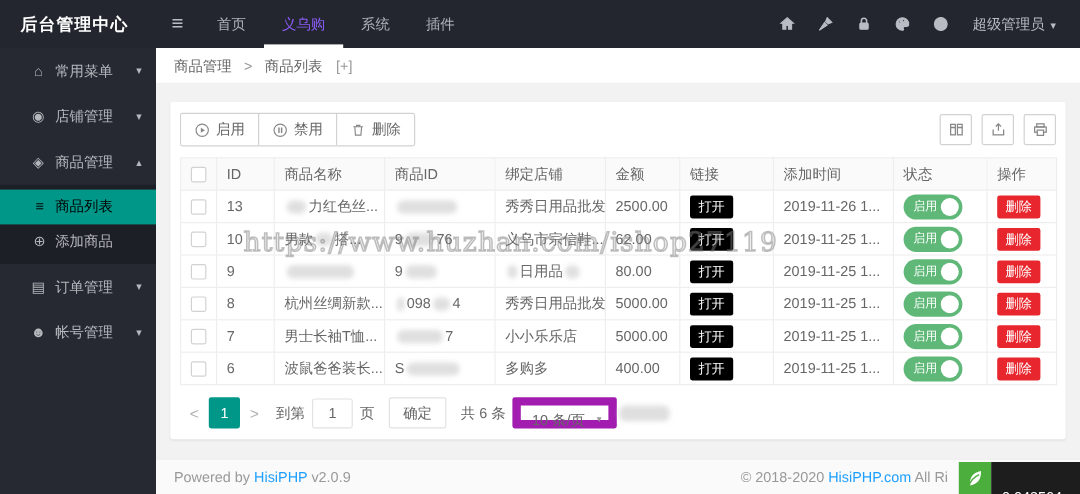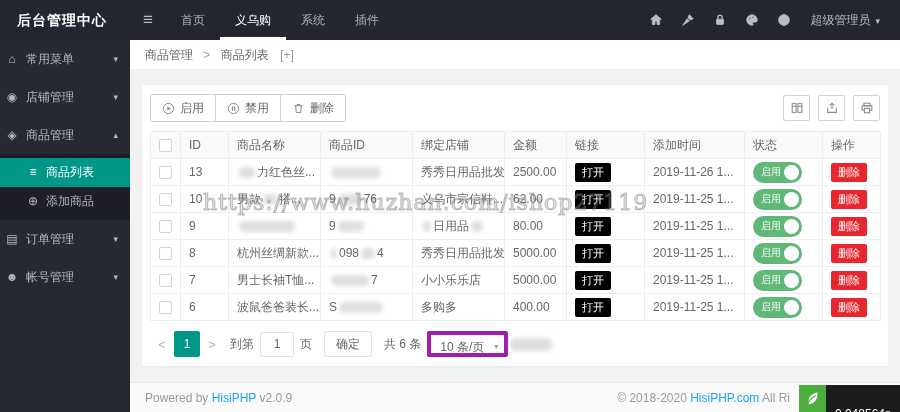--- a/index.html
+++ b/index.html
@@ -5,37 +5,37 @@
   * { margin:0; padding:0; box-sizing:border-box; }
   body { font-family:"Liberation Sans", sans-serif; }
   .page { position:relative; width:900px; height:412px; overflow:hidden; background:#f2f2f2; font-size:12px; color:#666; }
 
   
   .header { position:absolute; left:0; top:0; right:0; height:40px; background:#23262e; display:flex; align-items:stretch; z-index:20; }
   .logo { width:130px; color:#fff; font-size:14px; font-weight:bold; line-height:40px; padding-left:17px; letter-spacing:1px; }
   .hamburger { display:flex; align-items:center; padding:0 13px; color:#b9bcc2; font-size:17px; cursor:pointer; }
   .top-nav { display:flex; }
   .nav-item { position:relative; padding:0 15px; line-height:40px; color:#aeb2b9; cursor:pointer; }
-  .nav-item.active { color:#ffffff; }
+  .nav-item.active { color:#8b5cf6; }
   .nav-item.active::after { content:""; position:absolute; left:0; right:0; bottom:0; height:3px; background:#fff; }
   .header-right { margin-left:auto; display:flex; align-items:center; padding-right:10px; }
   .hicon { display:flex; align-items:center; height:40px; padding:0 9px; cursor:pointer; }
   .hicon svg { width:14px; height:14px; fill:#b9bcc2; stroke:#b9bcc2; }
   .user { color:#b9bcc2; padding:0 10px; line-height:40px; cursor:pointer; }
   .user .caret { display:inline-block; margin-left:5px; font-size:9px; }
 
   
   .sidebar { position:absolute; left:0; top:40px; bottom:0; width:130px; background:#262932; z-index:15; }
-  .side-item { position:relative; height:38px; line-height:38px; padding-left:4px; color:#b5b8bd; cursor:pointer; font-size:12px; }
+  .side-item { position:relative; height:38px; line-height:38px; padding-left:24px; color:#b5b8bd; cursor:pointer; font-size:12px; }
   .side-item .s-icon { display:inline-block; width:16px; margin-right:6px; text-align:center; font-size:12px; }
   .side-item .caret { position:absolute; right:12px; top:0; font-size:9px; }
   .submenu { background:#1d1f26; padding:4px 0; }
   .sub-item { position:relative; height:29px; line-height:29px; padding-left:26px; color:#b5b8bd; cursor:pointer; }
   .sub-item .s-icon { display:inline-block; width:14px; margin-right:6px; text-align:center; }
-  .sub-item.active { background:#009688; color:#ffffff; }
+  .sub-item.active { background:#009688; color:#000000; }
 
   
   .main { position:absolute; left:130px; top:40px; right:0; bottom:30px; background:#f2f2f2; overflow:hidden; }
   .breadcrumb { height:30px; line-height:30px; background:#fff; border-bottom:1px solid #f0f0f0; padding:0 15px; color:#999; }
   .breadcrumb .crumb { color:#666; }
   .breadcrumb .sep { margin:0 7px; color:#999; }
   .breadcrumb .plus { margin-left:8px; color:#999; }
 
   .card { margin:15px 12px; background:#fff; border-radius:2px; box-shadow:0 1px 2px rgba(0,0,0,.06); padding:9px 8px; position:relative; }
 
@@ -61,21 +61,21 @@
   .toggle .knob { width:15px; height:15px; border-radius:50%; background:#fff; }
   .blur { display:inline-block; height:11px; border-radius:5px; background:#dcdcdc; opacity:.9; filter:blur(2px); vertical-align:middle; margin:0 2px; }
 
   
   .pagination { display:flex; align-items:center; margin-top:10px; color:#666; }
   .pg-arrow { width:24px; height:26px; display:flex; align-items:center; justify-content:center; color:#b0b0b0; cursor:pointer; font-size:13px; }
   .pg-num { min-width:26px; height:26px; display:flex; align-items:center; justify-content:center; background:#009688; color:#fff; border-radius:2px; cursor:pointer; }
   .pg-text { margin:0 6px; }
   .pg-input { width:34px; height:25px; border:1px solid #e2e2e2; border-radius:2px; text-align:center; font-size:12px; color:#666; font-family:inherit; }
   .pg-btn { height:26px; border:1px solid #e2e2e2; border-radius:2px; background:#fff; padding:0 11px; margin:0 6px; color:#666; font-size:12px; cursor:pointer; font-family:inherit; }
-  .pg-select { position:relative; height:26px; border:4px solid #a21caf; border-radius:2px; background:#fff; padding:0 20px 0 9px; line-height:24px; cursor:pointer; }
+  .pg-select { position:relative; height:26px; border:7px solid #a21caf; border-radius:2px; background:#fff; padding:0 20px 0 9px; line-height:24px; cursor:pointer; }
   .pg-select .caret { position:absolute; right:6px; top:0; font-size:8px; color:#999; line-height:24px; }
 
   
   .watermark { position:absolute; left:203px; top:190px; z-index:9; pointer-events:none; white-space:nowrap;
     font-family:"DejaVu Serif", serif; font-size:22px; letter-spacing:1px;
     color:rgba(160,160,160,0.18); -webkit-text-stroke:1.2px rgba(120,120,120,0.45); }
 
   
   .footer { position:absolute; left:130px; right:0; bottom:0; height:30px; background:#fafafa; border-top:1px solid #ebebeb; display:flex; align-items:center; padding:0 15px; color:#999; z-index:10; }
   .footer a { color:#1E9FFF; text-decoration:none; cursor:pointer; }

